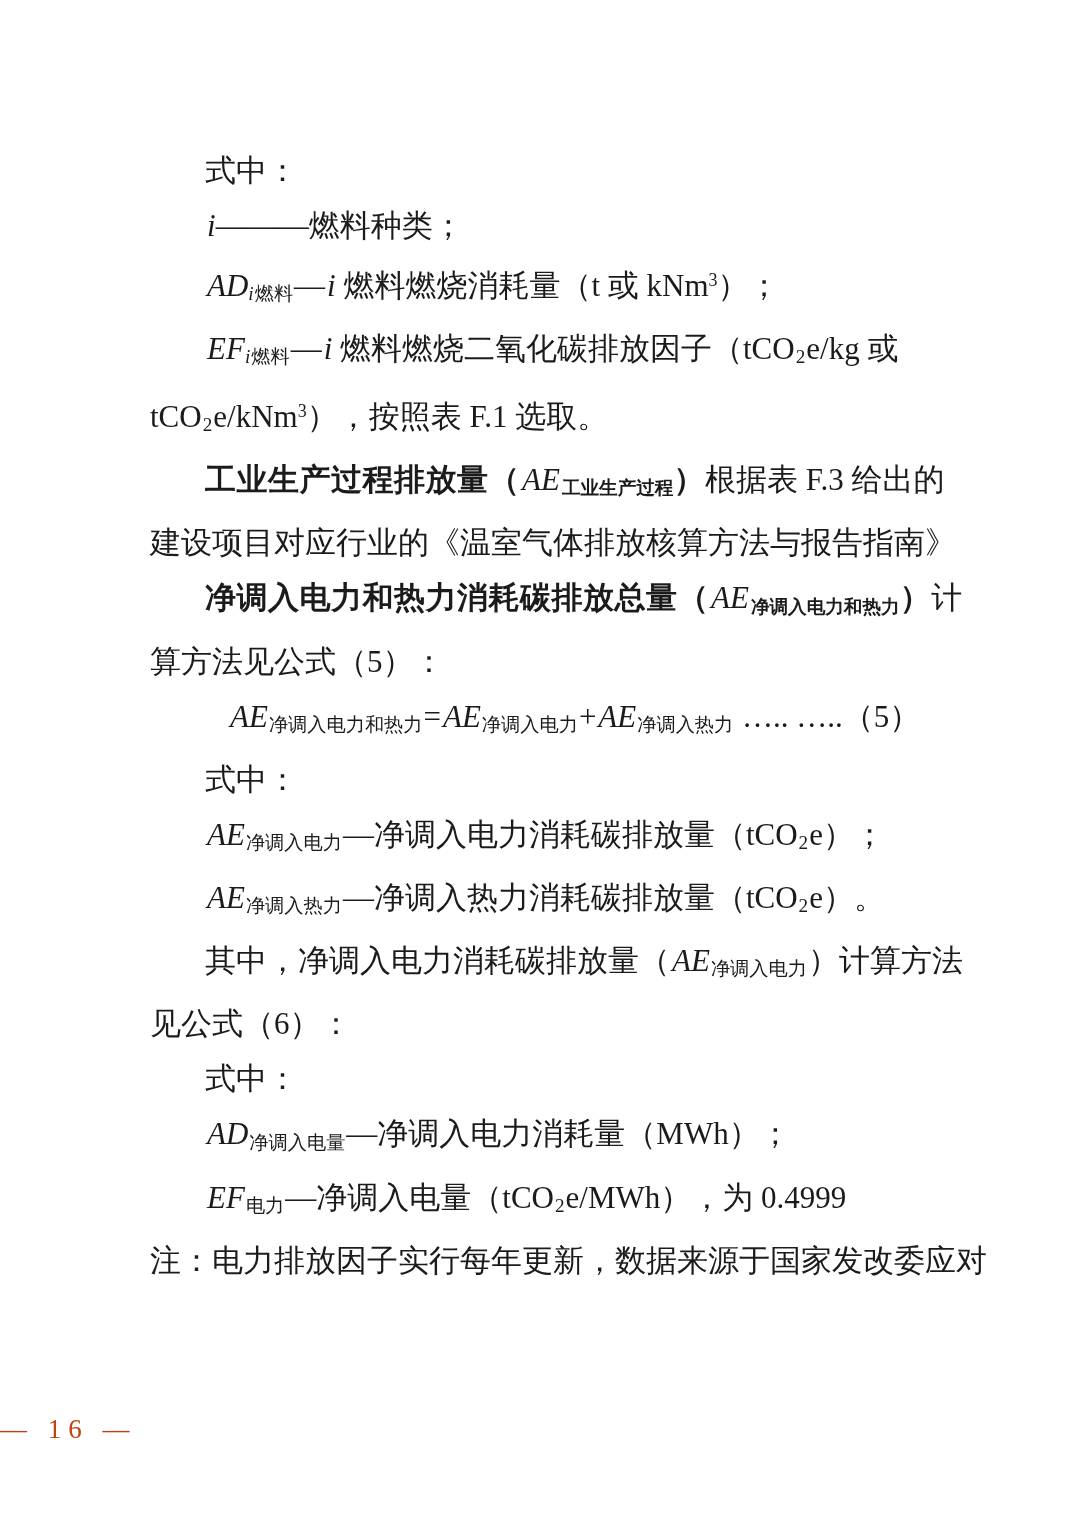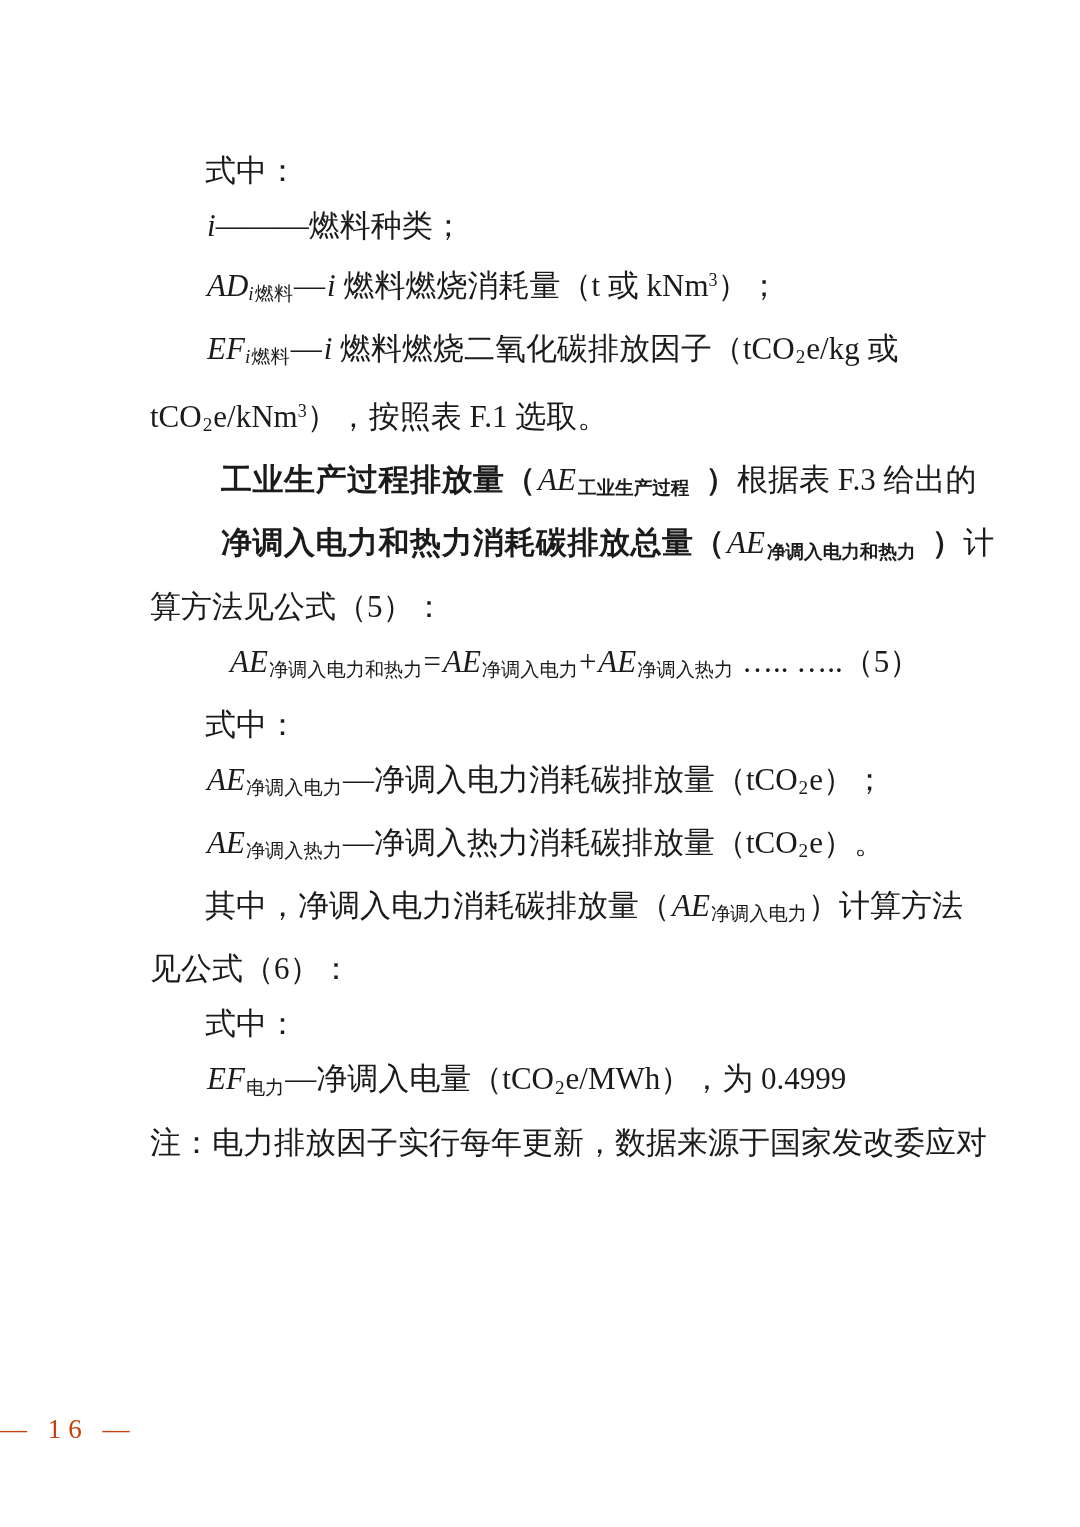--- a/index.html
+++ b/index.html
@@ -41,21 +41,20 @@
     padding-left:1px;padding-right:1px;
   }
   .s-sup{
     font-size:0.58em;
     vertical-align:0.55em;
   }
   .s-b{
     font-weight:bold;
     font-family:Liberation Sans, sans-serif;
     letter-spacing:0.5px;
-    margin-left:16px;
   }
   .s-bsub{
     font-weight:bold;
     font-family:"Liberation Sans","DejaVu Sans",sans-serif;
     font-size:0.6em;
     vertical-align:-0.22em;
     padding-left:2px;
   }
   .footer{
     position:absolute;
@@ -71,26 +70,28 @@
 <body>
 
 <div class="page">
   <div class="doc-body">
       <p class="line ind"><span class="s-t">式中：</span></p>
       <p class="line ind"><span class="s-var">i</span><span class="s-t">———</span><span class="s-t">燃料种类；</span></p>
       <p class="line ind"><span class="s-var">AD</span><span class="s-varsub">i</span><span class="s-sub">燃料</span><span class="s-t">—</span><span class="s-var">i</span><span class="s-t"> 燃料燃烧消耗量（t 或 kNm</span><span class="s-sup">3</span><span class="s-t">）；</span></p>
       <p class="line ind"><span class="s-var">EF</span><span class="s-varsub">i</span><span class="s-sub">燃料</span><span class="s-t">—</span><span class="s-var">i</span><span class="s-t"> 燃料燃烧二氧化碳排放因子（tCO</span><span class="s-sub">2</span><span class="s-t">e/kg 或</span></p>
       <p class="line"><span class="s-t">tCO</span><span class="s-sub">2</span><span class="s-t">e/kNm</span><span class="s-sup">3</span><span class="s-t">），按照表 F.1 选取。</span></p>
       <p class="line ind"><span class="s-b">工业生产过程排放量（</span><span class="s-var">AE</span><span class="s-bsub">工业生产过程</span><span class="s-b">）</span><span class="s-t">根据表 F.3 给出的</span></p>
+      <p class="line"><span class="s-t">建设项目对应行业的《温室气体排放核算方法与报告指南》</span></p>
       <p class="line ind"><span class="s-b">净调入电力和热力消耗碳排放总量（</span><span class="s-var">AE</span><span class="s-bsub">净调入电力和热力</span><span class="s-b">）</span><span class="s-t">计</span></p>
       <p class="line"><span class="s-t">算方法见公式（5）：</span></p>
       <p class="line f5"><span class="s-var">AE</span><span class="s-sub">净调入电力和热力</span><span class="s-t">=</span><span class="s-var">AE</span><span class="s-sub">净调入电力</span><span class="s-t">+</span><span class="s-var">AE</span><span class="s-sub">净调入热力</span><span class="s-t"> ….. …..（5）</span></p>
       <p class="line ind"><span class="s-t">式中：</span></p>
       <p class="line ind"><span class="s-var">AE</span><span class="s-sub">净调入电力</span><span class="s-t">—净调入电力消耗碳排放量（tCO</span><span class="s-sub">2</span><span class="s-t">e）；</span></p>
       <p class="line ind"><span class="s-var">AE</span><span class="s-sub">净调入热力</span><span class="s-t">—净调入热力消耗碳排放量（tCO</span><span class="s-sub">2</span><span class="s-t">e）。</span></p>
       <p class="line ind"><span class="s-t">其中，净调入电力消耗碳排放量（</span><span class="s-var">AE</span><span class="s-sub">净调入电力</span><span class="s-t">）计算方法</span></p>
       <p class="line"><span class="s-t">见公式（6）：</span></p>
       <p class="line ind"><span class="s-t">式中：</span></p>
+      <p class="line ind"><span class="s-var">AD</span><span class="s-sub">净调入电量</span><span class="s-t">—净调入电力消耗量（MWh）；</span></p>
       <p class="line ind"><span class="s-var">EF</span><span class="s-sub">电力</span><span class="s-t">—净调入电量（tCO</span><span class="s-sub">2</span><span class="s-t">e/MWh），为 0.4999</span></p>
       <p class="line"><span class="s-t">注：电力排放因子实行每年更新，数据来源于国家发改委应对</span></p>
     </div>
   <div class="footer">— 16 —</div>
 </div>
 
 </body></html>

